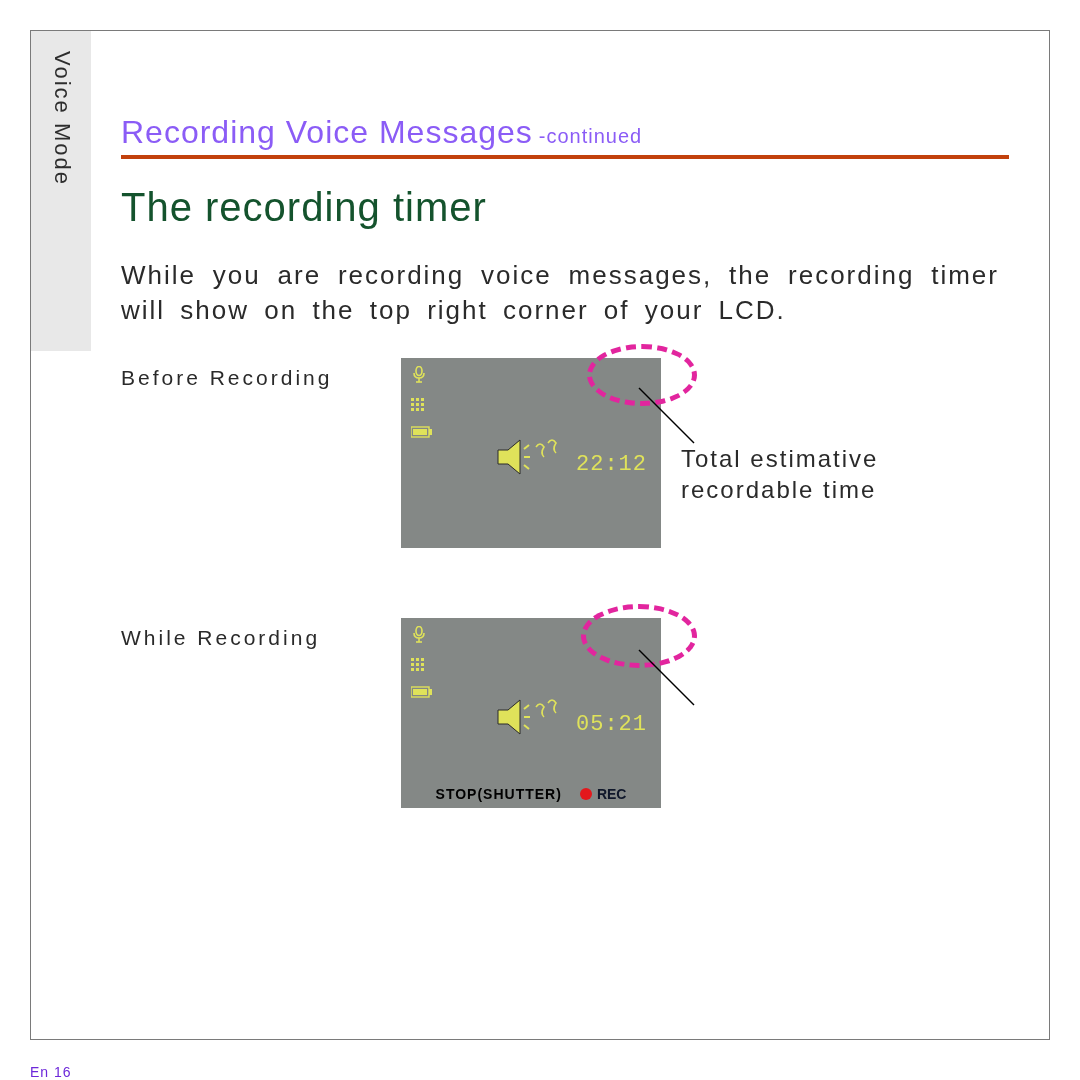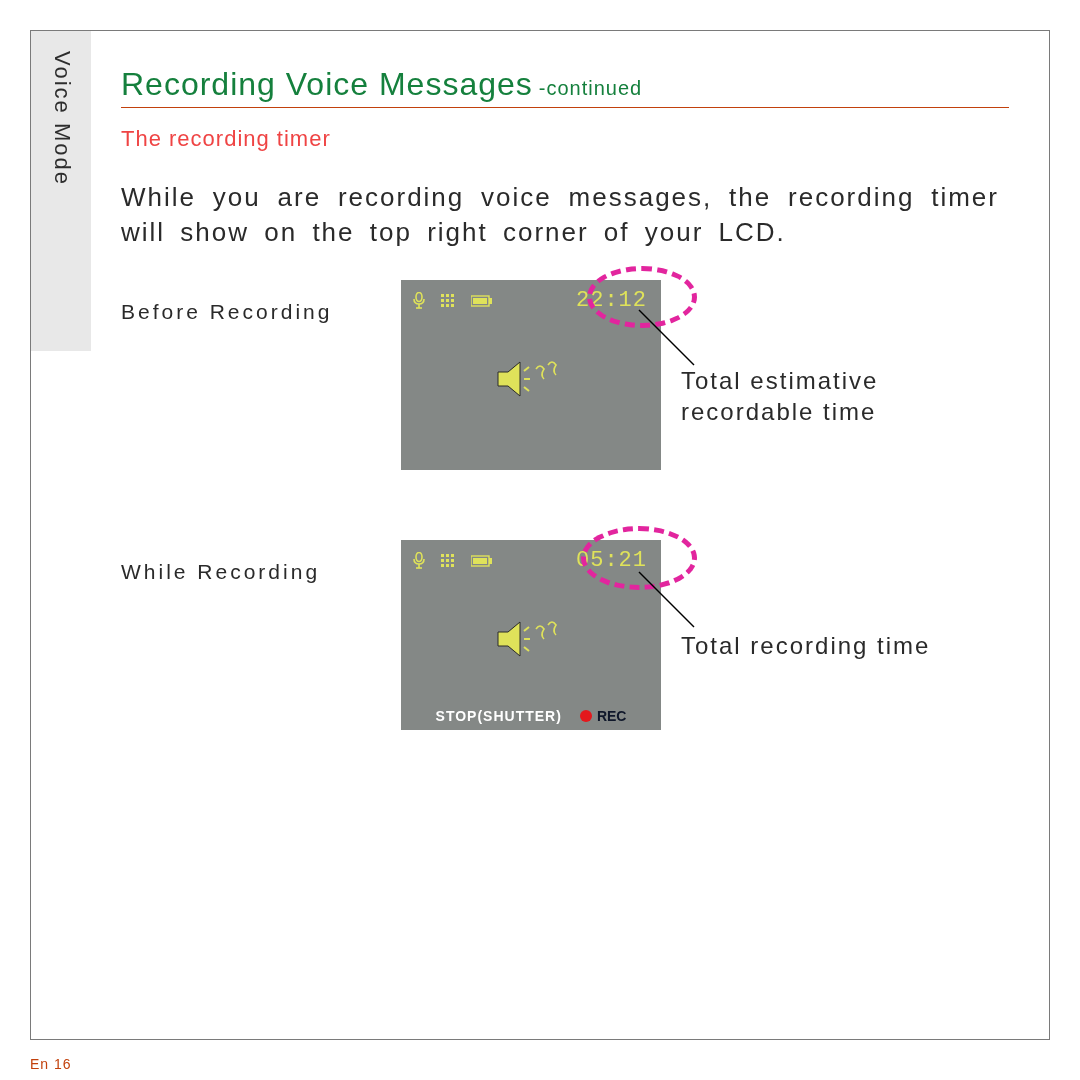--- a/index.html
+++ b/index.html
@@ -41,36 +41,37 @@
     color: #2d2d2d;
     padding-top: 20px;
     padding-left: 18px;
   }
   .content {
     padding: 35px 40px 0 90px;
   }
   .h1 {
     font-size: 32px;
     font-weight: normal;
-    color: #15803d;
-    letter-spacing: 1px;
-    border-bottom: 1px solid #c2410c;
+    color: #8b5cf6;
+    letter-spacing: 1px;
+    border-bottom: 4px solid #c2410c;
     padding-bottom: 4px;
     display: flex;
     align-items: baseline;
     gap: 6px;
+    margin-top: 48px;
   }
   .h1 .cont {
     font-size: 20px;
   }
   .h2 {
-    font-size: 22px;
+    font-size: 40px;
     font-weight: normal;
-    margin-top: 18px;
-    color: #ef4444;
+    margin-top: 26px;
+    color: #14532d;
     letter-spacing: 1px;
   }
   .para {
     margin-top: 28px;
     font-size: 26px;
     line-height: 1.35;
     letter-spacing: 2px;
     word-spacing: 6px;
     text-align: justify;
     text-align-last: left;
@@ -81,40 +82,40 @@
     margin-top: 30px;
   }
   .figrow {
     position: relative;
     height: 220px;
     margin-bottom: 10px;
   }
   .figlabel {
     position: absolute;
     left: 0;
-    top: 20px;
+    top: 8px;
     font-size: 21px;
     letter-spacing: 3px;
     color: #2a2a2a;
   }
   .lcd {
     position: absolute;
     left: 280px;
     top: 0;
     width: 260px;
     height: 190px;
     background: #848886;
     box-sizing: border-box;
   }
   .lcd-top {
     display: flex;
-    align-items: center;
     gap: 14px;
     padding: 8px 10px 0 10px;
     color: #dfe25a;
+    flex-direction: column;
   }
   .timer-val {
     margin-left: auto;
     font-family: "Courier New", monospace;
     font-size: 22px;
     letter-spacing: 1px;
     color: #dfe25a;
     padding-right: 4px;
   }
   .speaker-wrap {
@@ -129,21 +130,21 @@
     left: 0;
     right: 0;
     display: flex;
     justify-content: center;
     gap: 18px;
     align-items: center;
   }
   .lcd-bottom .stop {
     font-family: Arial, sans-serif;
     font-weight: bold;
-    color: #ffffff;
+    color: #000000;
     font-size: 14px;
     letter-spacing: 1px;
   }
   .lcd-bottom .rec {
     font-family: Arial, sans-serif;
     font-weight: bold;
     color: #0f172a;
     font-size: 14px;
     display: flex;
     align-items: center;
@@ -164,23 +165,23 @@
   .callout-text {
     position: absolute;
     font-size: 24px;
     line-height: 1.3;
     letter-spacing: 2px;
     color: #2a2a2a;
   }
   .pagenum {
     position: absolute;
     left: 30px;
-    bottom: 8px;
+    bottom: 0;
     font-size: 14px;
-    color: #c2410c;
+    color: #6d28d9;
     letter-spacing: 1px;
   }
   
   svg { display: block; }
 </style>
 </head>
 <body>
 
 <div class="page">
   <div class="frame">
@@ -328,21 +329,20 @@
                 <span>REC</span>
               </span>
             </div>
           </div>
 
           <div class="circle-highlight" style="left:460px; top:-14px; width:106px; height:54px;"></div>
 
           <svg style="position:absolute; left:518px; top:32px; overflow:visible;" width="80" height="70">
             <line x1="0" y1="0" x2="55" y2="55" stroke="#000" stroke-width="1.5"></line>
           </svg>
-          <div class="callout-text" style="left:560px; top:90px; width:260px;">Total recording time</div>
         </div>
 
       </div>
     </div>
   </div>
 
   <div class="pagenum">En 16</div>
 </div>
 
 </body></html>

